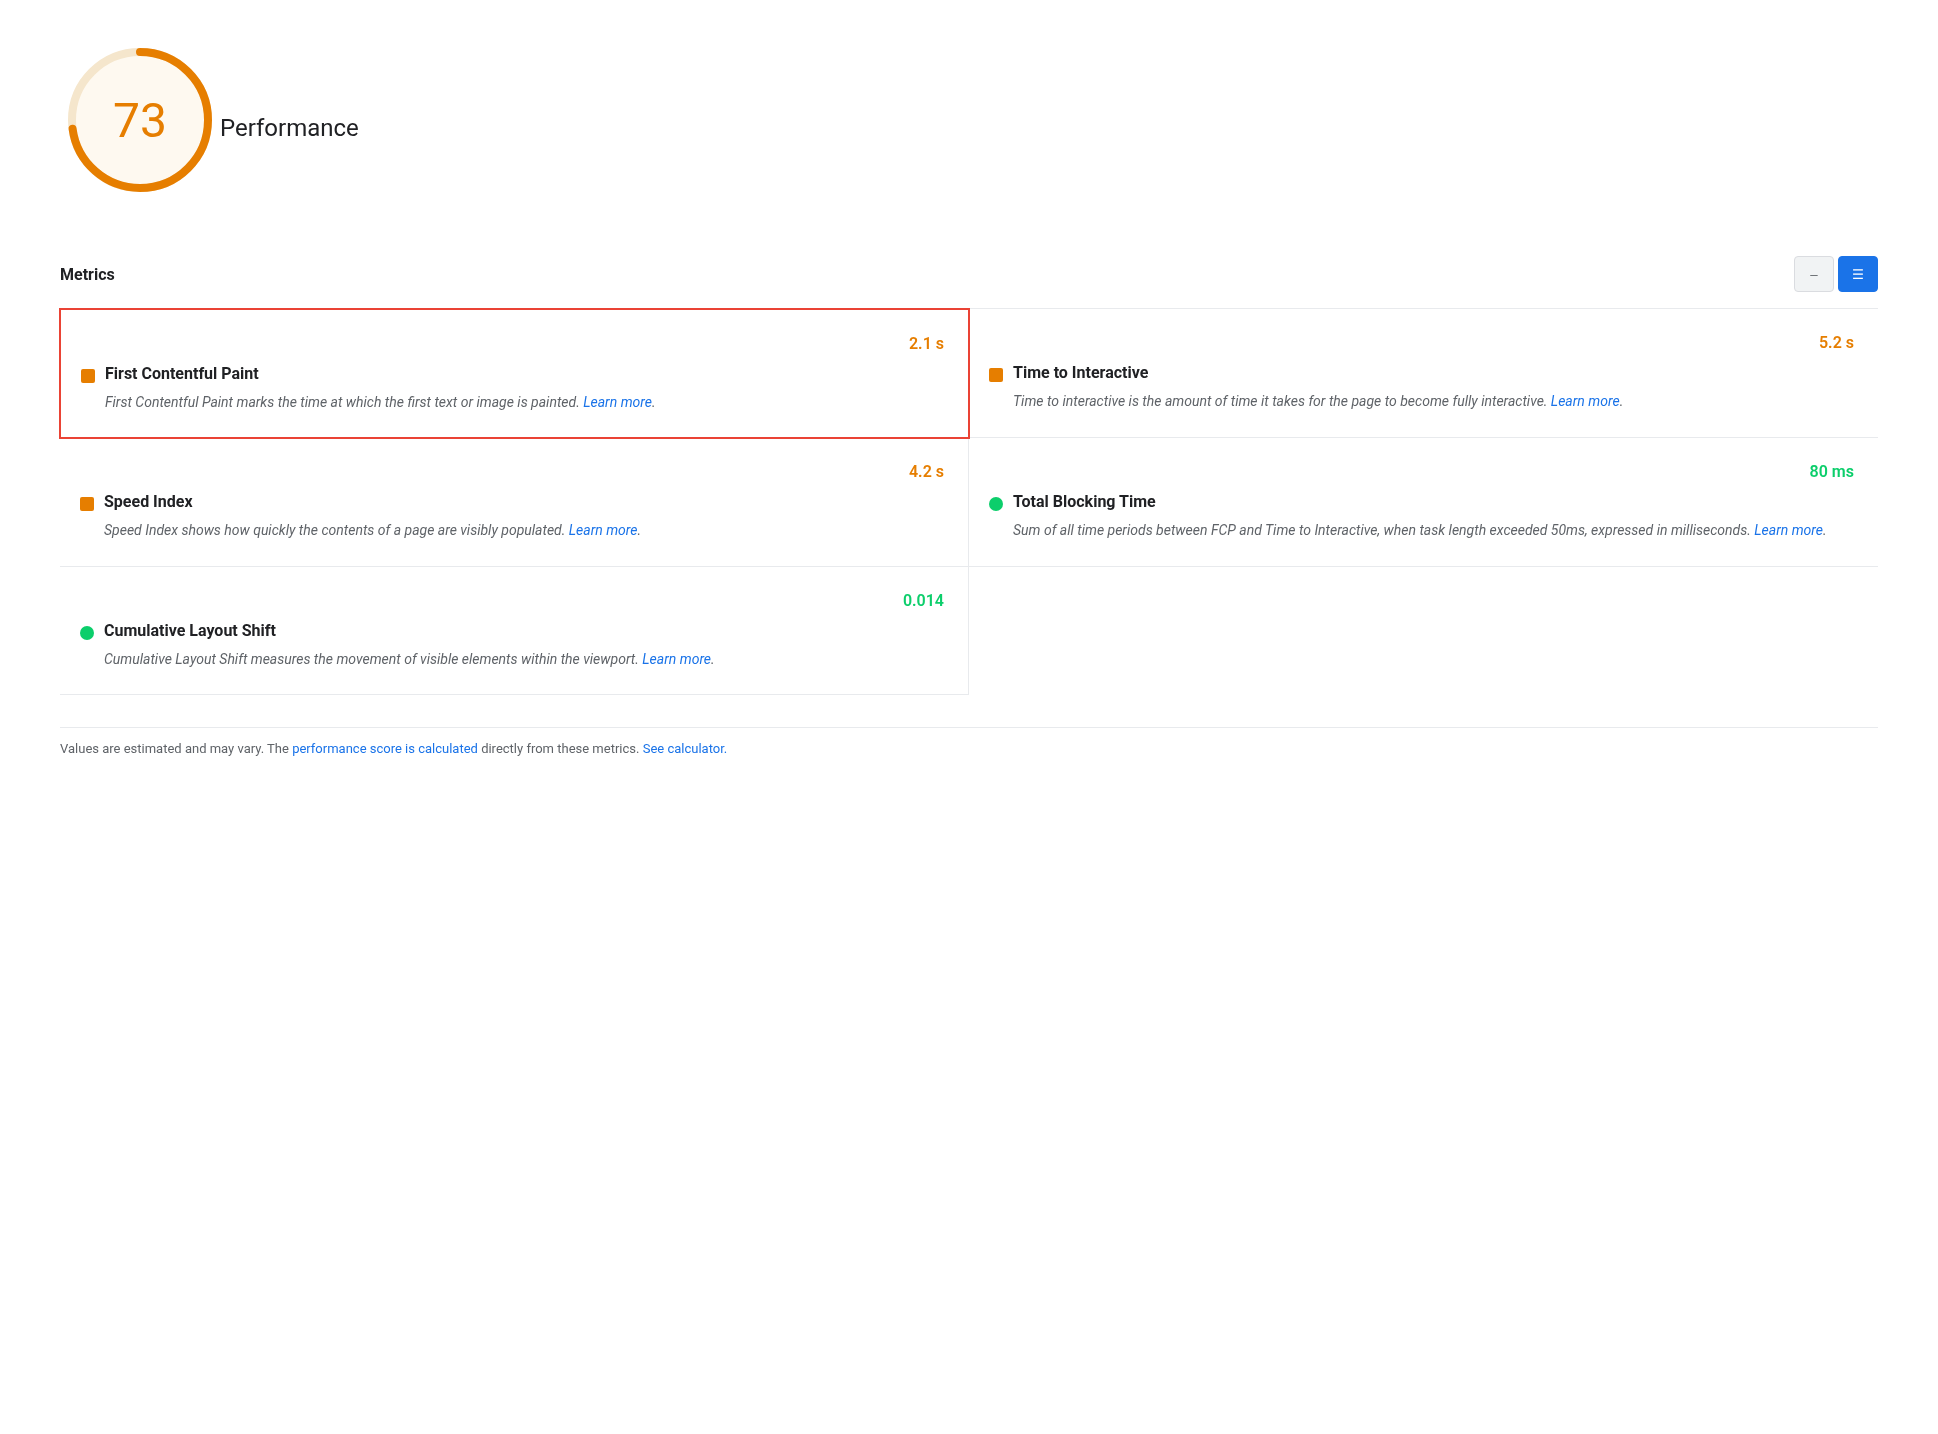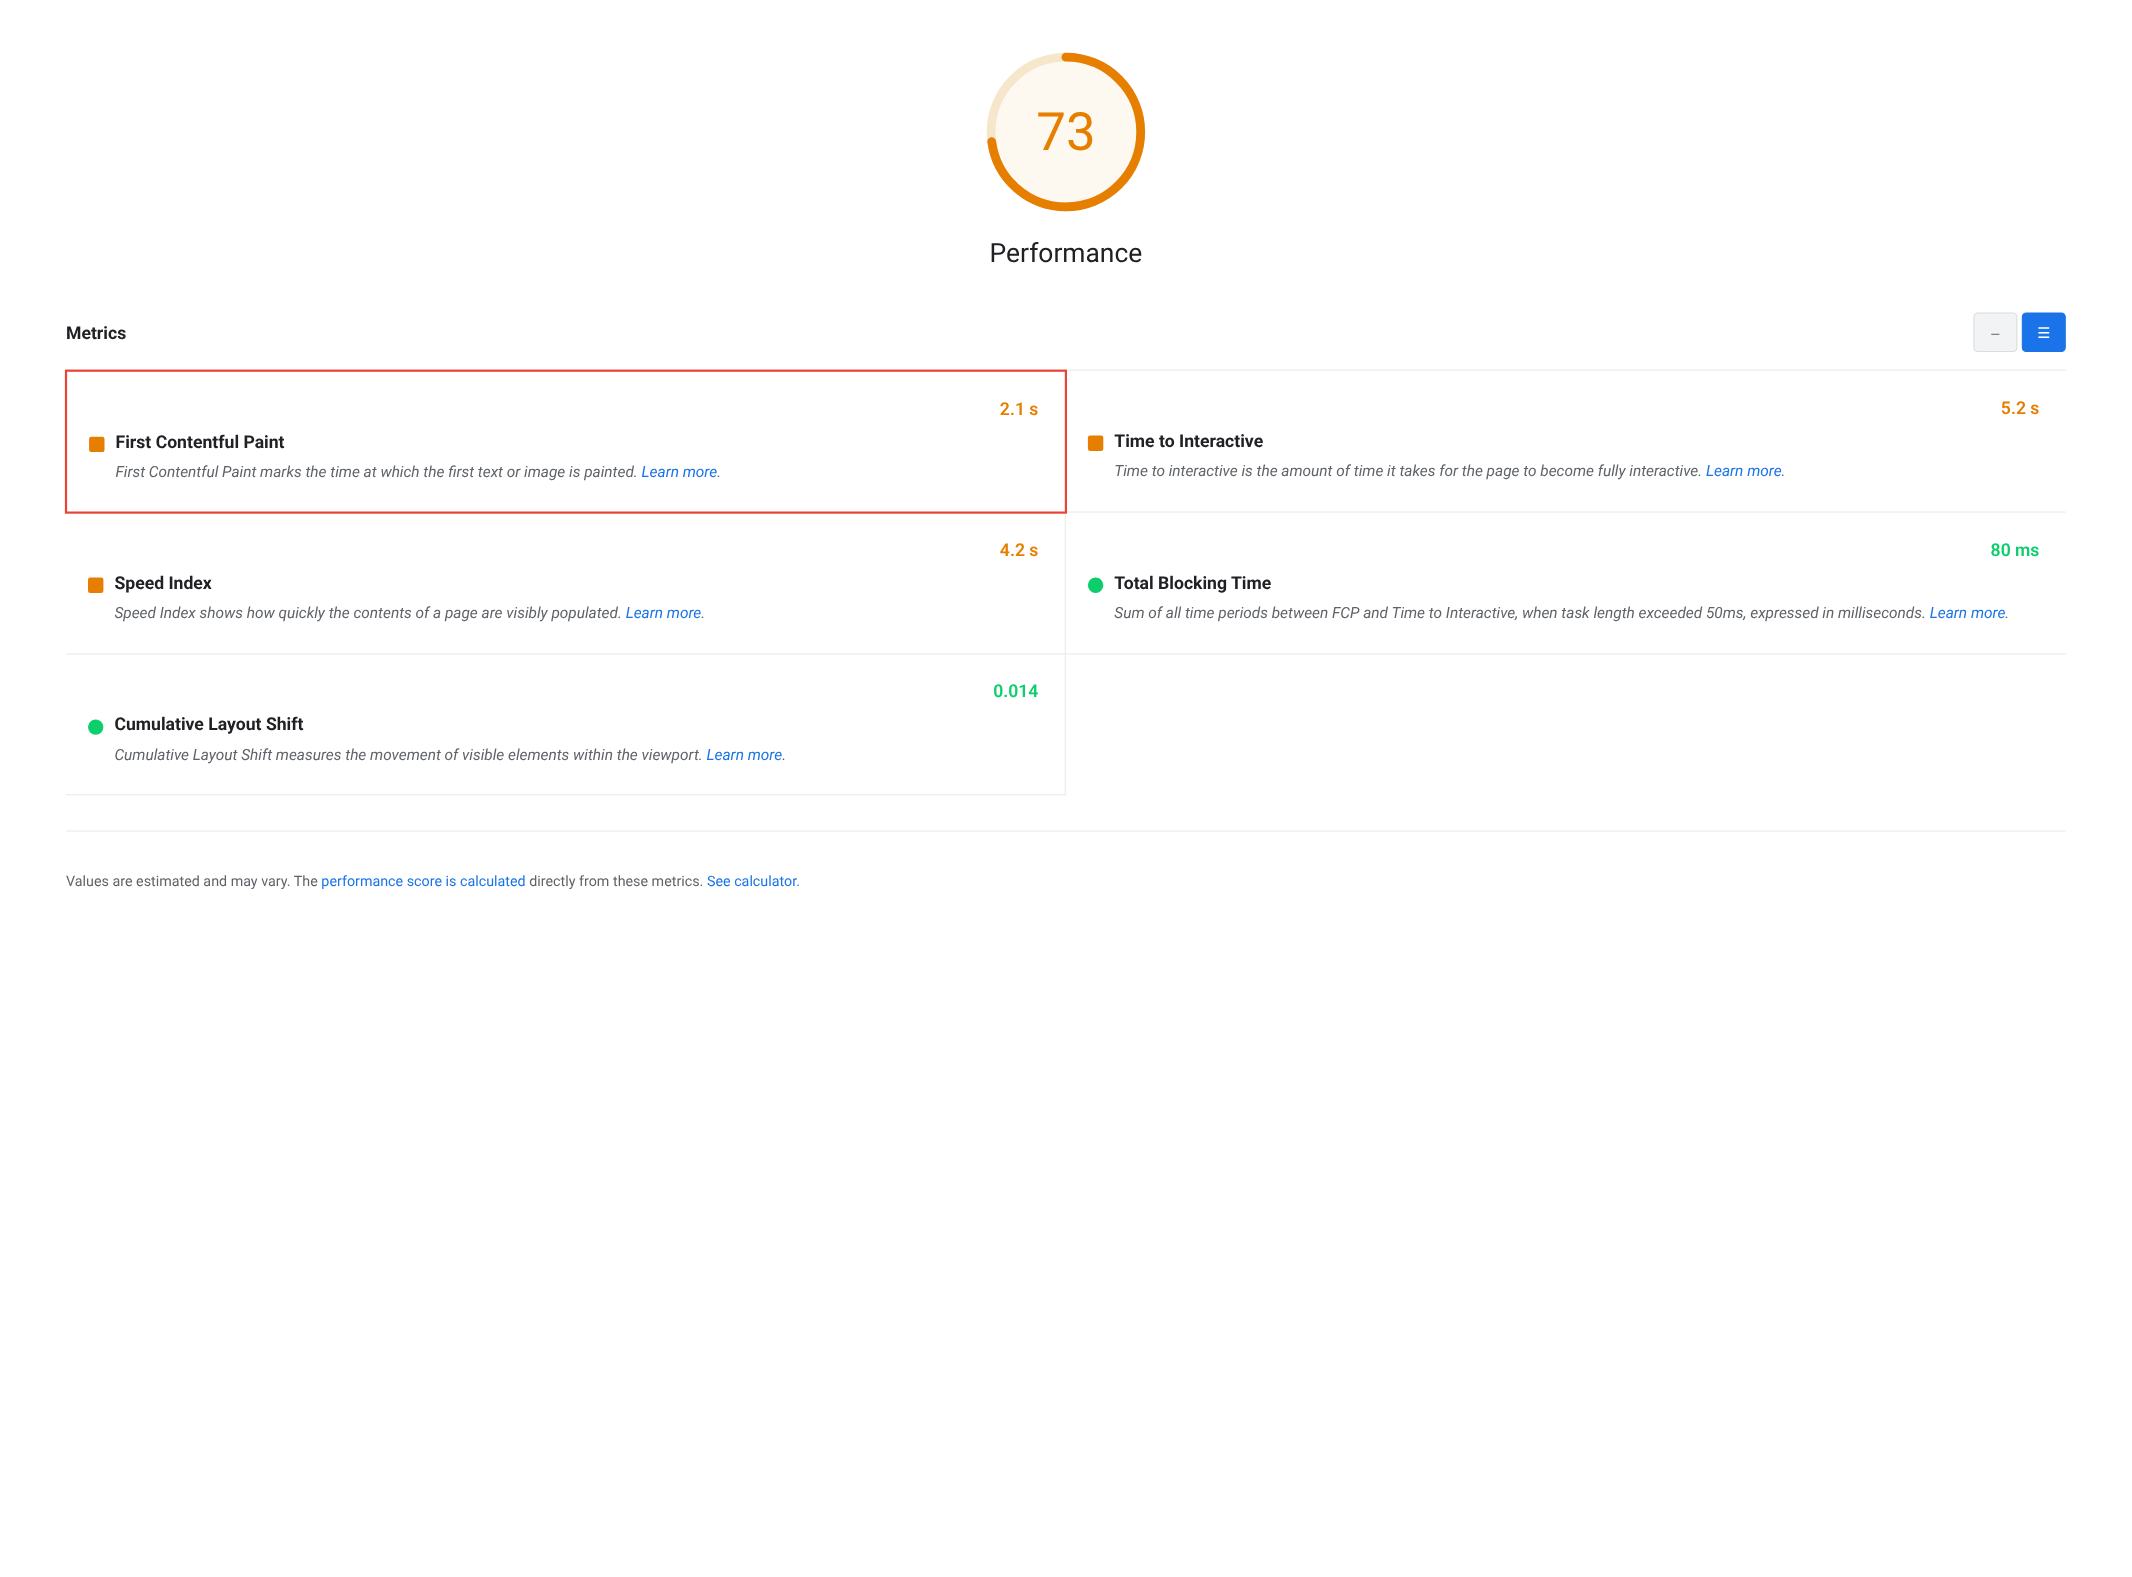--- a/index.html
+++ b/index.html
@@ -11,21 +11,21 @@
     body {
       font-family: -apple-system, BlinkMacSystemFont, 'Segoe UI', Roboto, sans-serif;
       background: #fff;
       color: #202124;
       min-height: 100vh;
       padding: 40px 60px;
     }
 
     .score-section {
       display: flex;
-      flex-direction: column;
+      flex-direction: row;
       align-items: center;
       margin-bottom: 40px;
     }
 
     .score-circle-container {
       position: relative;
       width: 160px;
       height: 160px;
       margin-bottom: 16px;
     }
@@ -173,21 +173,21 @@
       font-style: italic;
     }
 
     .metric-link {
       color: #1a73e8;
       text-decoration: none;
     }
 
     .footer {
       margin-top: 32px;
-      padding-top: 36px;
+      padding-top: 11px;
       border-top: 1px solid #e8eaed;
       font-size: 13px;
       color: #5f6368;
       line-height: 1.6;
     }
 
     .footer a {
       color: #1a73e8;
       text-decoration: none;
     }

